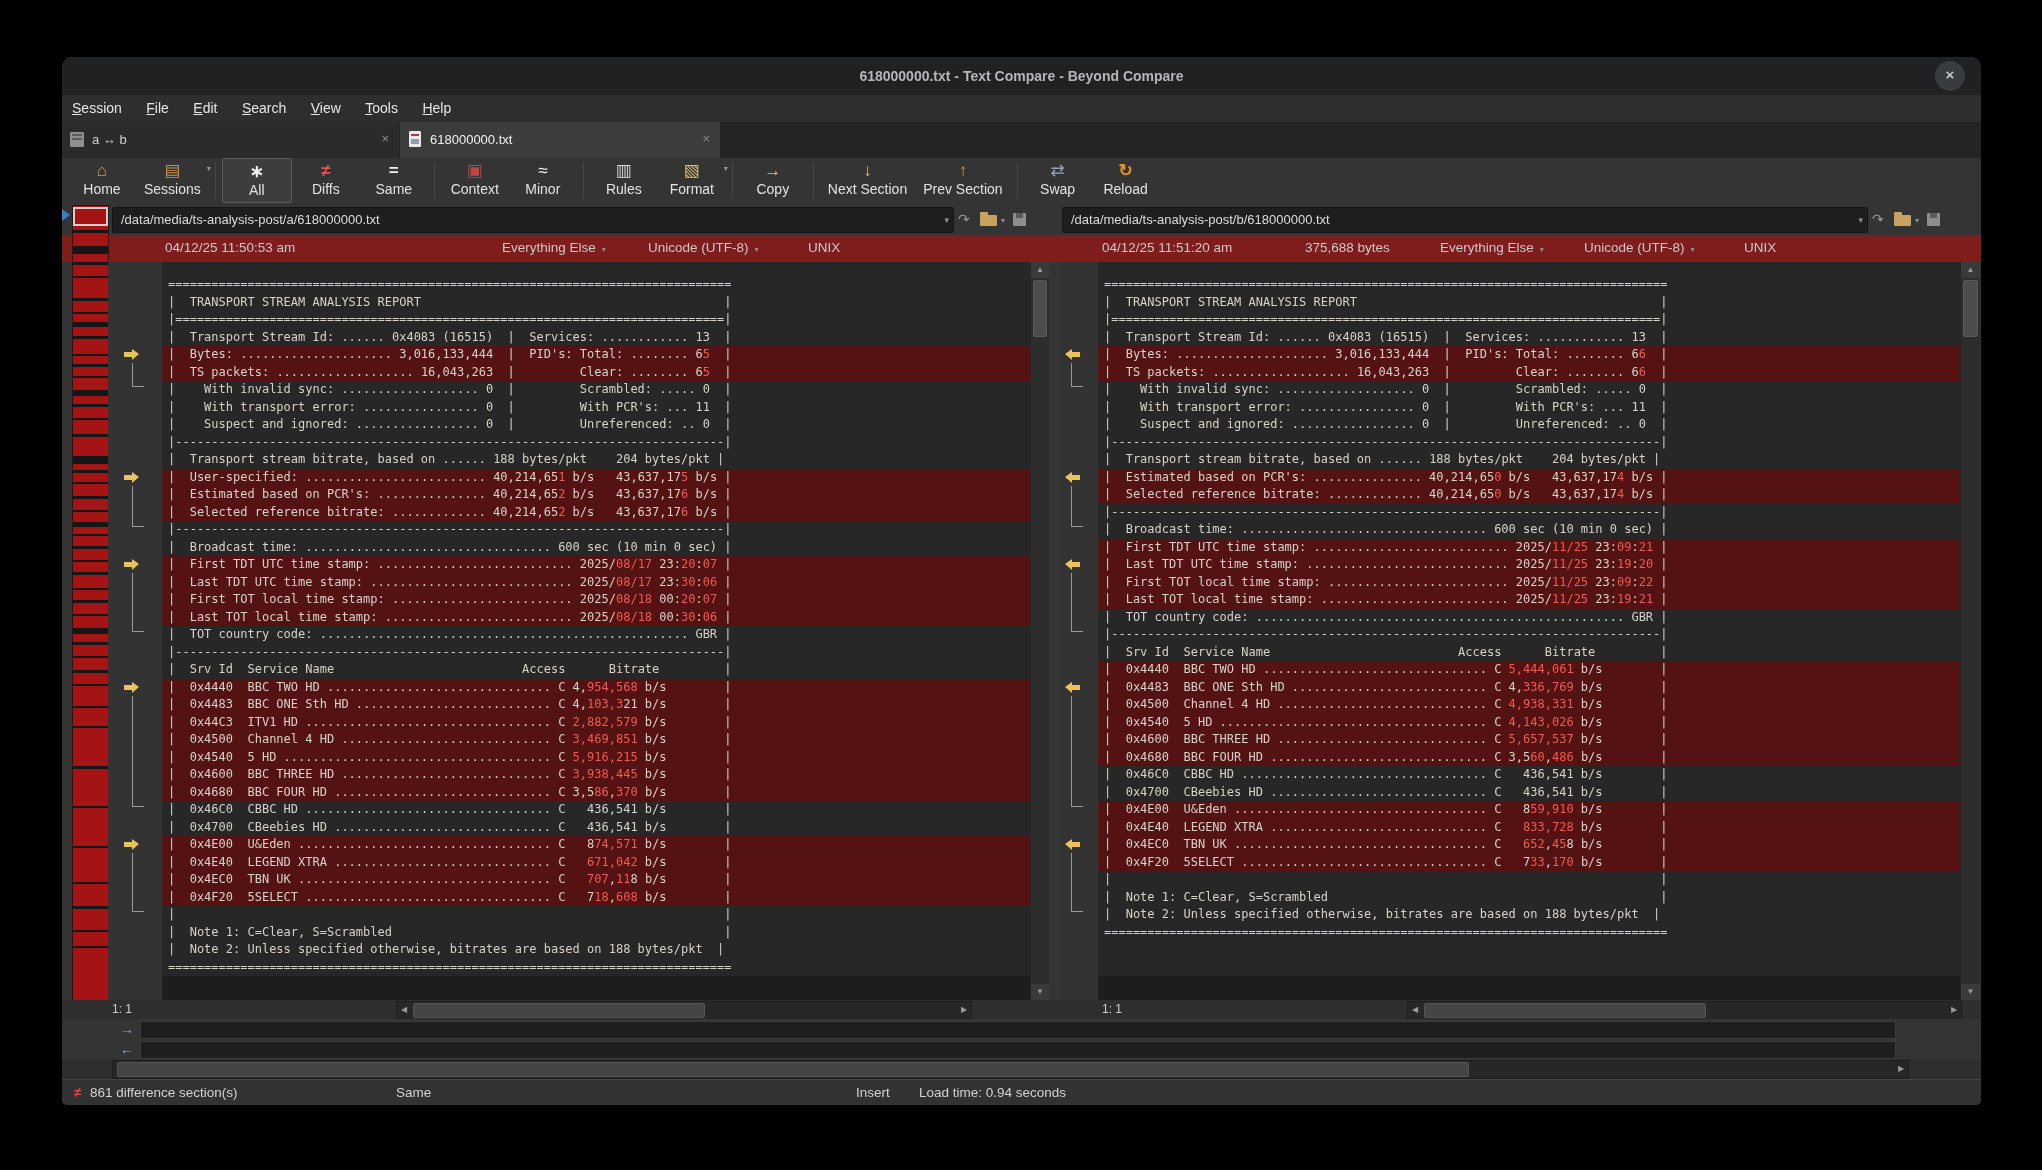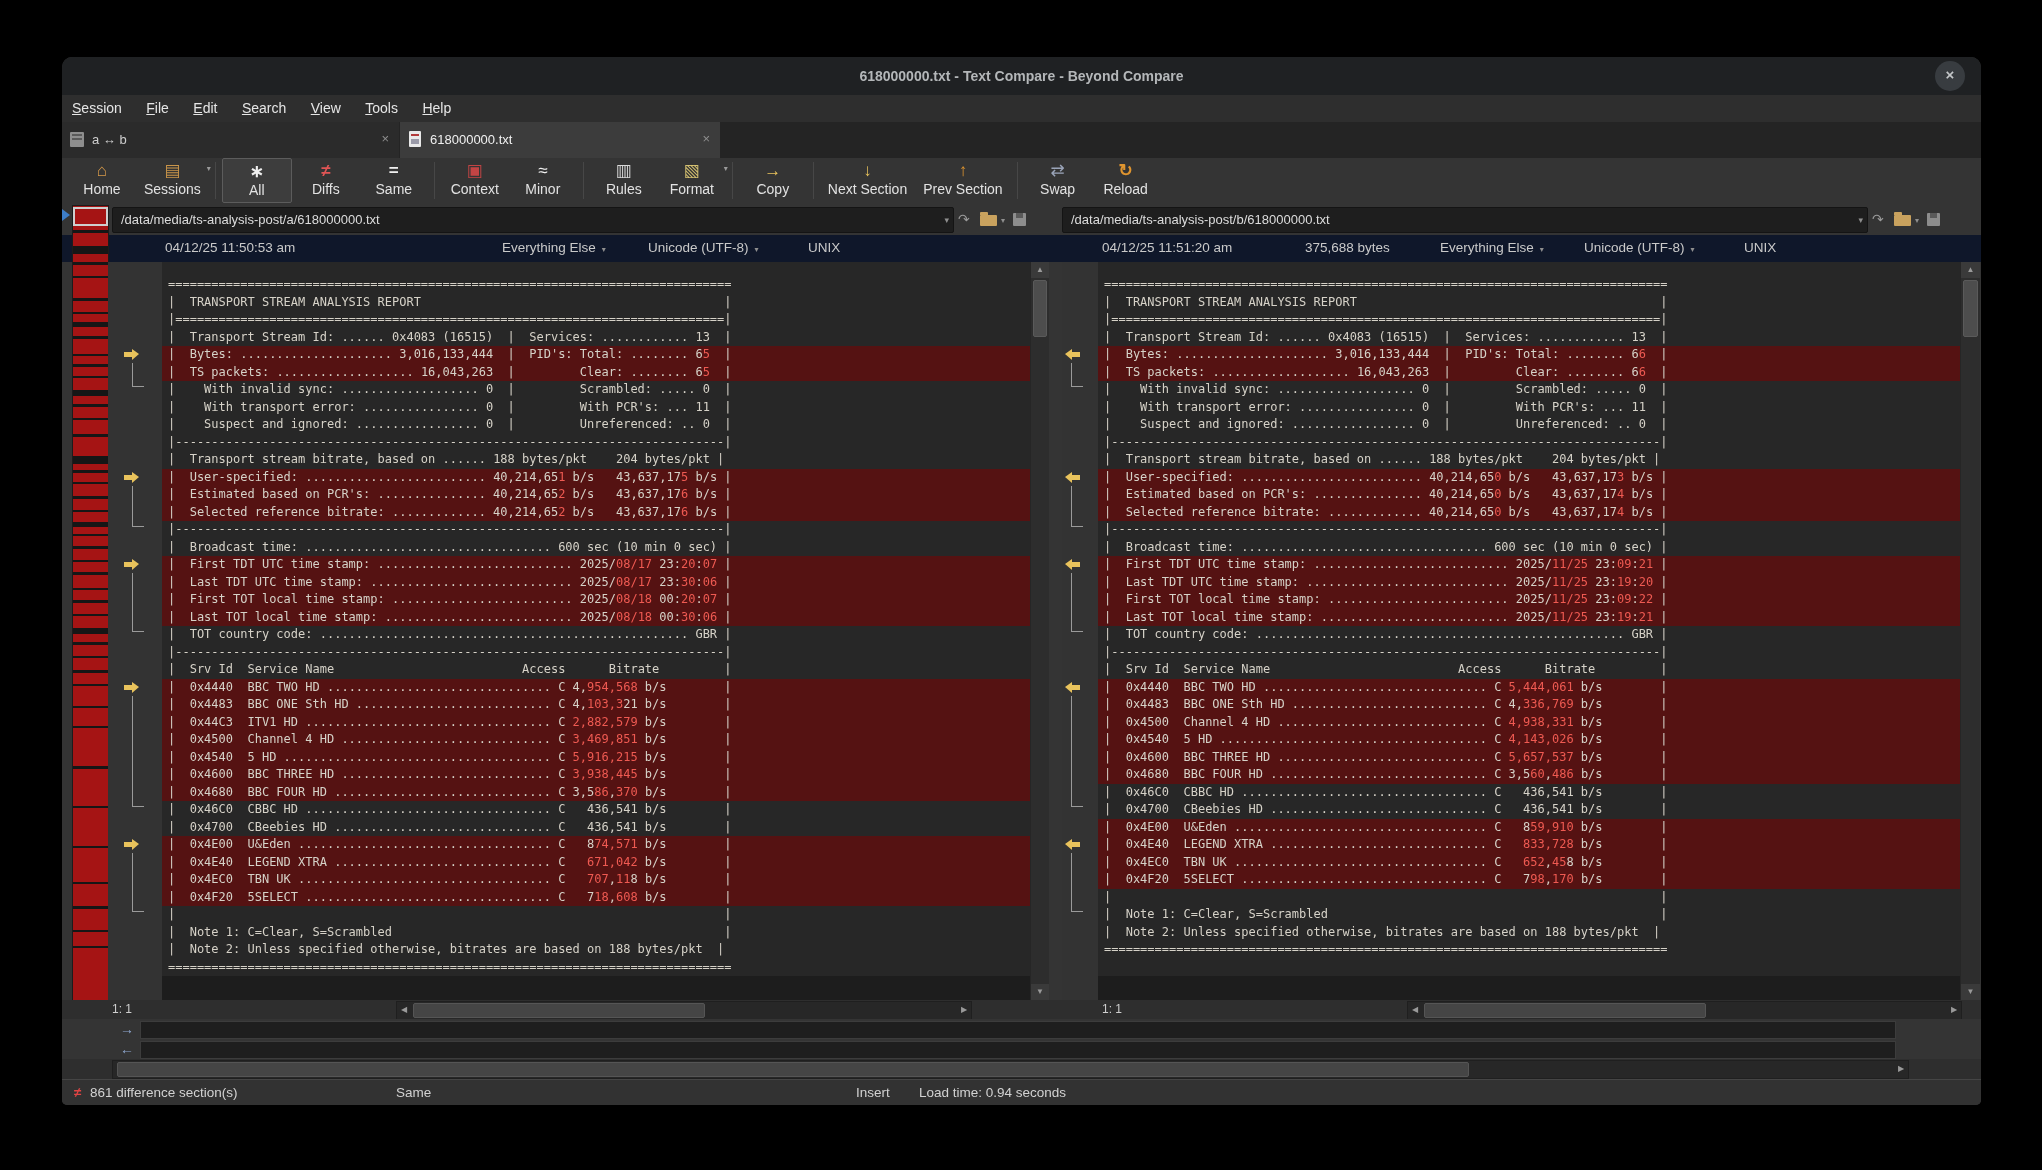--- a/index.html
+++ b/index.html
@@ -51,21 +51,21 @@
   .pathinput{position:absolute;top:4px;height:24px;background:#1e1e1e;border:1px solid #141414;
     border-radius:2px;color:#dcdcdc;font-size:13px;line-height:24px;padding-left:8px;}
   .pathdd{position:absolute;right:4px;top:0;color:#8f8f8f;font-size:9px;line-height:24px;}
   .pr-ico{position:absolute;top:8px;color:#9a9a9a;font-size:14px;line-height:16px;}
   .folder{position:absolute;top:12px;width:17px;height:11px;background:#c9a25e;border-radius:1px;}
   .folder::before{content:"";position:absolute;left:0;top:-3px;width:8px;height:3px;background:#c9a25e;border-radius:1px 1px 0 0;}
   .disk{position:absolute;top:10px;width:13px;height:13px;background:#8d8d8d;border-radius:1px;}
   .disk::before{content:"";position:absolute;left:3px;top:0;width:7px;height:5px;background:#5a5a5a;}
   .ddsmall{position:absolute;top:13px;color:#8f8f8f;font-size:8px;}
   
-  .hdrrow{position:absolute;left:0;top:178px;right:0;height:27px;background:#0f172a;color:#c9c9c9;font-size:13.5px;}
+  .hdrrow{position:absolute;left:0;top:178px;right:0;height:27px;background:#7f1d1d;color:#c9c9c9;font-size:13.5px;}
   .hdr-item{position:absolute;top:0;line-height:26px;white-space:nowrap;}
   .hdr-dd{font-size:8px;color:#8f8f8f;padding-left:6px;}
   
   .thumb{position:absolute;left:10px;top:148px;width:35px;height:852px;background:#a51414;
     border:1px solid #1c1c1c;}
   .dstripe{position:absolute;left:0;right:0;background:#161616;}
   .viewrect{position:absolute;left:0;top:1px;right:0;height:15px;border:2px solid #cfcfcf;background:#a51414;}
   .thumbcap{position:absolute;left:10px;top:1000px;width:35px;height:8px;background:#5a5a5a;}
   .postri{position:absolute;left:0;top:152px;width:0;height:0;border-left:8px solid #3d7dc8;
     border-top:6px solid transparent;border-bottom:6px solid transparent;}
@@ -379,21 +379,20 @@
           <div class="ln"><span>|  TRANSPORT STREAM ANALYSIS REPORT</span><span>                                          </span><span>|</span></div>
           <div class="ln"><span>|</span><span>============================================================================</span><span>|</span></div>
           <div class="ln"><span>|  Transport Stream Id: ...... 0x4083 (16515)  |  Services: </span><span>............</span><span> 13  |</span></div>
           <div class="ln hl"><span>|  Bytes: </span><span>.....................</span><span> 3,016,133,444  |  PID's: Total: </span><span>........</span><span> 6</span><span class="df">6</span><span>  |</span></div>
           <div class="ln hl"><span>|  TS packets: </span><span>...................</span><span> 16,043,263  |         Clear: </span><span>........</span><span> 6</span><span class="df">6</span><span>  |</span></div>
           <div class="ln"><span>|    With invalid sync: </span><span>...................</span><span> 0  |         Scrambled: </span><span>.....</span><span> 0  |</span></div>
           <div class="ln"><span>|    With transport error: </span><span>................</span><span> 0  |         With PCR's: </span><span>...</span><span> 11  |</span></div>
           <div class="ln"><span>|    Suspect and ignored: </span><span>.................</span><span> 0  |         Unreferenced: </span><span>..</span><span> 0  |</span></div>
           <div class="ln"><span>|</span><span>----------------------------------------------------------------------------</span><span>|</span></div>
           <div class="ln"><span>|  Transport stream bitrate, based on </span><span>......</span><span> 188 bytes/pkt    204 bytes/pkt |</span></div>
-          <div class="ln hl"><span>|  User-specified: </span><span>.........................</span><span> 40,214,65</span><span class="df">0</span><span> b/s   43,637,17</span><span class="df">3</span><span> b/s |</span></div>
           <div class="ln hl"><span>|  Estimated based on PCR's: </span><span>...............</span><span> 40,214,65</span><span class="df">0</span><span> b/s   43,637,17</span><span class="df">4</span><span> b/s |</span></div>
           <div class="ln hl"><span>|  Selected reference bitrate: </span><span>.............</span><span> 40,214,65</span><span class="df">0</span><span> b/s   43,637,17</span><span class="df">4</span><span> b/s |</span></div>
           <div class="ln"><span>|</span><span>----------------------------------------------------------------------------</span><span>|</span></div>
           <div class="ln"><span>|  Broadcast time: </span><span>..................................</span><span> 600 sec (10 min 0 sec) |</span></div>
           <div class="ln hl"><span>|  First TDT UTC time stamp: </span><span>...........................</span><span> 2025/</span><span class="df">11/25</span><span> 23:</span><span class="df">09</span><span>:</span><span class="df">21</span><span> |</span></div>
           <div class="ln hl"><span>|  Last TDT UTC time stamp: </span><span>............................</span><span> 2025/</span><span class="df">11/25</span><span> 23:</span><span class="df">19</span><span>:</span><span class="df">20</span><span> |</span></div>
           <div class="ln hl"><span>|  First TOT local time stamp: </span><span>.........................</span><span> 2025/</span><span class="df">11/25</span><span> 23:</span><span class="df">09</span><span>:</span><span class="df">22</span><span> |</span></div>
           <div class="ln hl"><span>|  Last TOT local time stamp: </span><span>..........................</span><span> 2025/</span><span class="df">11/25</span><span> 23:</span><span class="df">19</span><span>:</span><span class="df">21</span><span> |</span></div>
           <div class="ln"><span>|  TOT country code: </span><span>...................................................</span><span> GBR |</span></div>
           <div class="ln"><span>|</span><span>----------------------------------------------------------------------------</span><span>|</span></div>
@@ -402,21 +401,21 @@
           <div class="ln hl"><span>|  0x4483  BBC ONE Sth HD </span><span>...........................</span><span> C</span><span> 4,</span><span class="df">336,769</span><span> b/s</span><span>        </span><span>|</span></div>
           <div class="ln hl"><span>|  0x4500  Channel 4 HD </span><span>.............................</span><span> C </span><span class="df">4,938,331</span><span> b/s</span><span>        </span><span>|</span></div>
           <div class="ln hl"><span>|  0x4540  5 HD </span><span>.....................................</span><span> C </span><span class="df">4,143,026</span><span> b/s</span><span>        </span><span>|</span></div>
           <div class="ln hl"><span>|  0x4600  BBC THREE HD </span><span>.............................</span><span> C </span><span class="df">5,657,537</span><span> b/s</span><span>        </span><span>|</span></div>
           <div class="ln hl"><span>|  0x4680  BBC FOUR HD </span><span>..............................</span><span> C</span><span> 3,5</span><span class="df">60</span><span>,</span><span class="df">486</span><span> b/s</span><span>        </span><span>|</span></div>
           <div class="ln"><span>|  0x46C0  CBBC HD </span><span>..................................</span><span> C   436,541 b/s</span><span>        </span><span>|</span></div>
           <div class="ln"><span>|  0x4700  CBeebies HD </span><span>..............................</span><span> C   436,541 b/s</span><span>        </span><span>|</span></div>
           <div class="ln hl"><span>|  0x4E00  U&amp;Eden </span><span>...................................</span><span> C   8</span><span class="df">59,910</span><span> b/s</span><span>        </span><span>|</span></div>
           <div class="ln hl"><span>|  0x4E40  LEGEND XTRA </span><span>..............................</span><span> C   </span><span class="df">833,728</span><span> b/s</span><span>        </span><span>|</span></div>
           <div class="ln hl"><span>|  0x4EC0  TBN UK </span><span>...................................</span><span> C   </span><span class="df">652</span><span>,</span><span class="df">45</span><span>8</span><span> b/s</span><span>        </span><span>|</span></div>
-          <div class="ln hl"><span>|  0x4F20  5SELECT </span><span>..................................</span><span> C   7</span><span class="df">98</span><span>,</span><span class="df">170</span><span> b/s</span><span>        </span><span>|</span></div>
+          <div class="ln hl"><span>|  0x4F20  5SELECT </span><span>..................................</span><span> C   7</span><span class="df">33</span><span>,</span><span class="df">170</span><span> b/s</span><span>        </span><span>|</span></div>
           <div class="ln"><span>|</span><span>                                                                            </span><span>|</span></div>
           <div class="ln"><span>|  Note 1: C=Clear, S=Scrambled</span><span>                                              </span><span>|</span></div>
           <div class="ln"><span>|  Note 2: Unless specified otherwise, bitrates are based on 188 bytes/pkt</span><span>  </span><span>|</span></div>
           <div class="ln"><span>==============================================================================</span></div>
         </div>
       <div class="eof"></div>
     </div>
     <div class="vscroll vsR">
       <div class="sbtn" style="top:0;">▲</div>
       <div class="sthumb" style="top:18px;height:55px;"></div>

